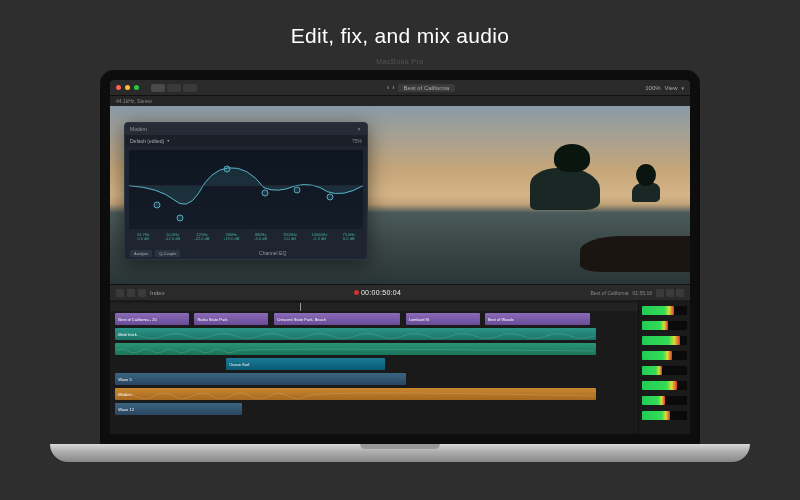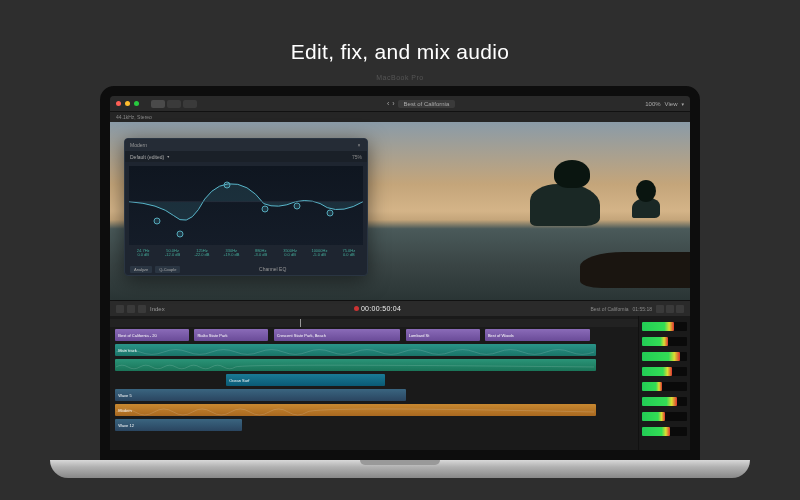--- a/index.html
+++ b/index.html
@@ -1,17 +1,17 @@
 <!DOCTYPE html>
 <html><head>
 <meta charset="utf-8">
 <style>
 *{margin:0;padding:0;box-sizing:border-box}
 body{width:800px;height:500px;background:#2e2e2e;font-family:-apple-system,Helvetica,Arial,sans-serif;overflow:hidden;display:flex;flex-direction:column;align-items:center}
-.tagline{color:#fff;font-size:21px;font-weight:300;margin-top:40px;letter-spacing:.3px}
+.tagline{color:#fff;font-size:21px;font-weight:300;margin-top:24px;letter-spacing:.3px}
 .laptop{margin-top:22px;width:620px;position:relative;display:flex;flex-direction:column;align-items:center}
 .screen-frame{width:600px;height:374px;background:#0a0a0a;border:10px solid #0d0d0d;border-radius:14px 14px 0 0;position:relative;overflow:hidden;box-shadow:inset 0 0 0 1px #222}
 .cam{position:absolute;top:-6px;left:50%;transform:translateX(-50%);width:3px;height:3px;background:#1a1a1a;border-radius:50%}
 .app{position:absolute;inset:0;background:#1a1a1a;display:flex;flex-direction:column;font-size:7px;color:#aaa}
 .toolbar{height:16px;background:#2a2a2a;display:flex;align-items:center;padding:0 6px;gap:4px;border-bottom:1px solid #111}
 .tl-left{display:flex;gap:4px}
 .dot{width:5px;height:5px;border-radius:50%}
 .d-r{background:#ff5f56}.d-y{background:#ffbd2e}.d-g{background:#27c93f}
 .tl-tabs{display:flex;gap:2px;margin-left:8px}
 .tl-tab{width:14px;height:8px;background:#3a3a3a;border-radius:2px}

